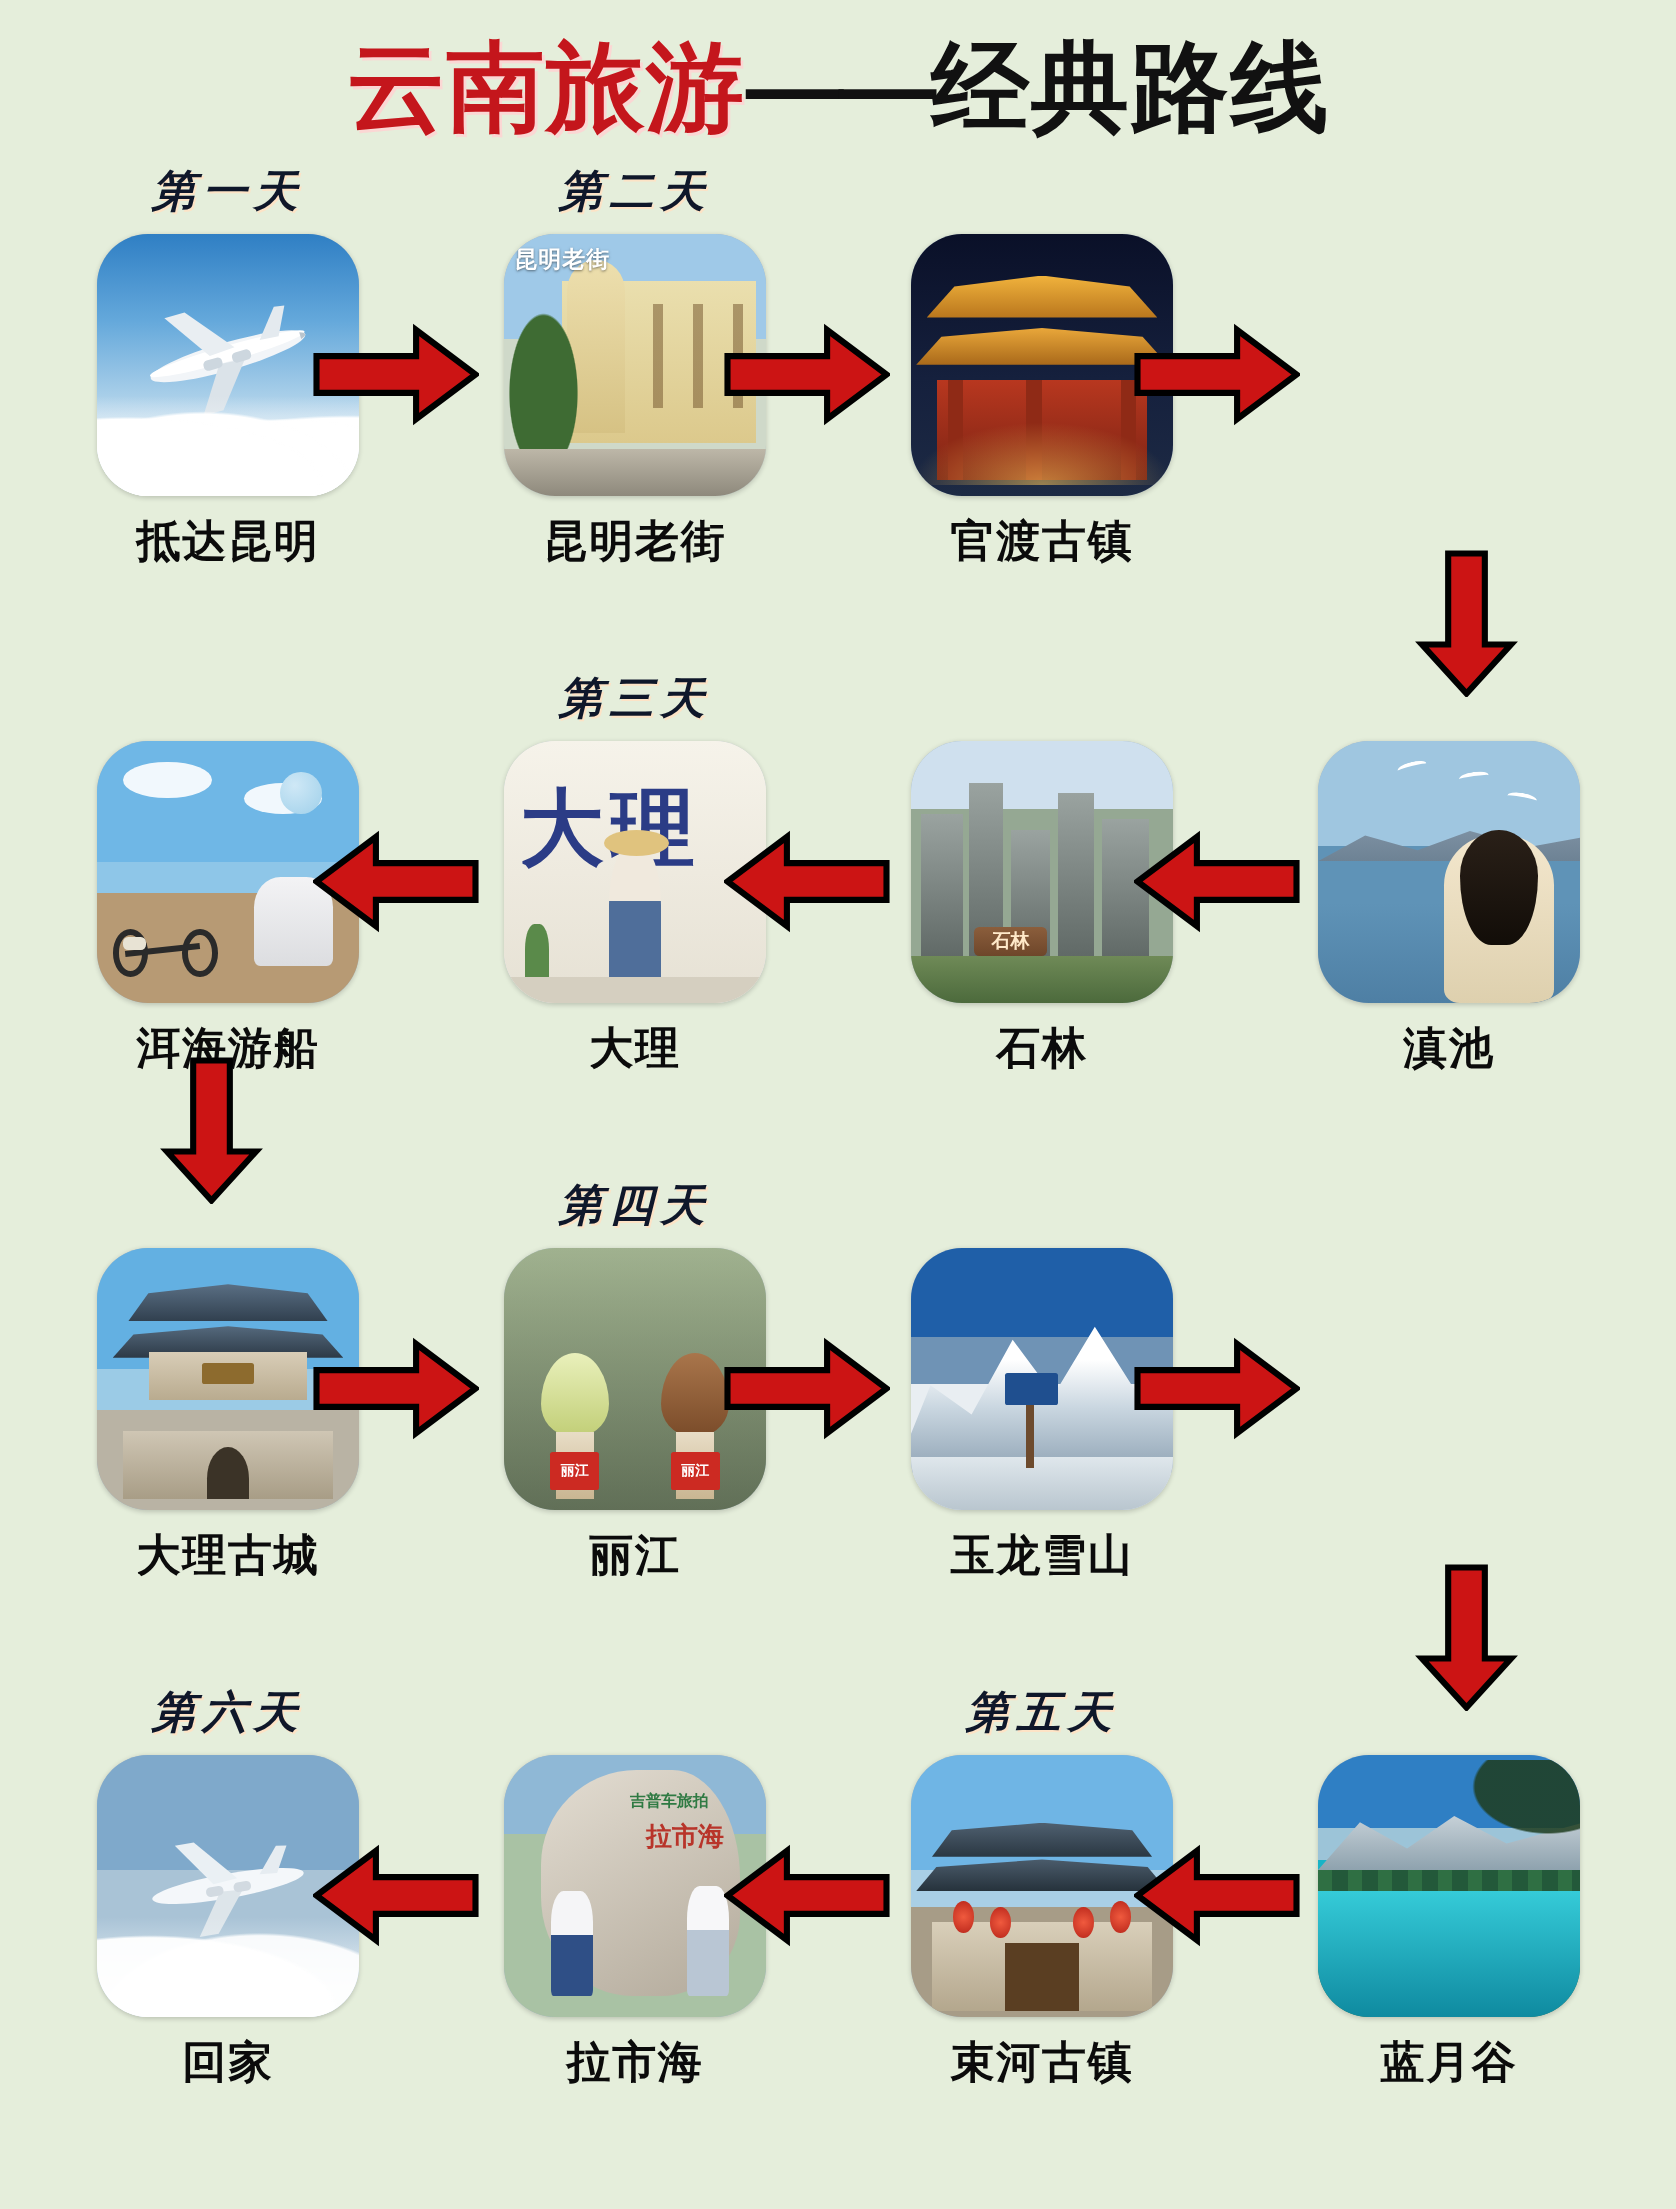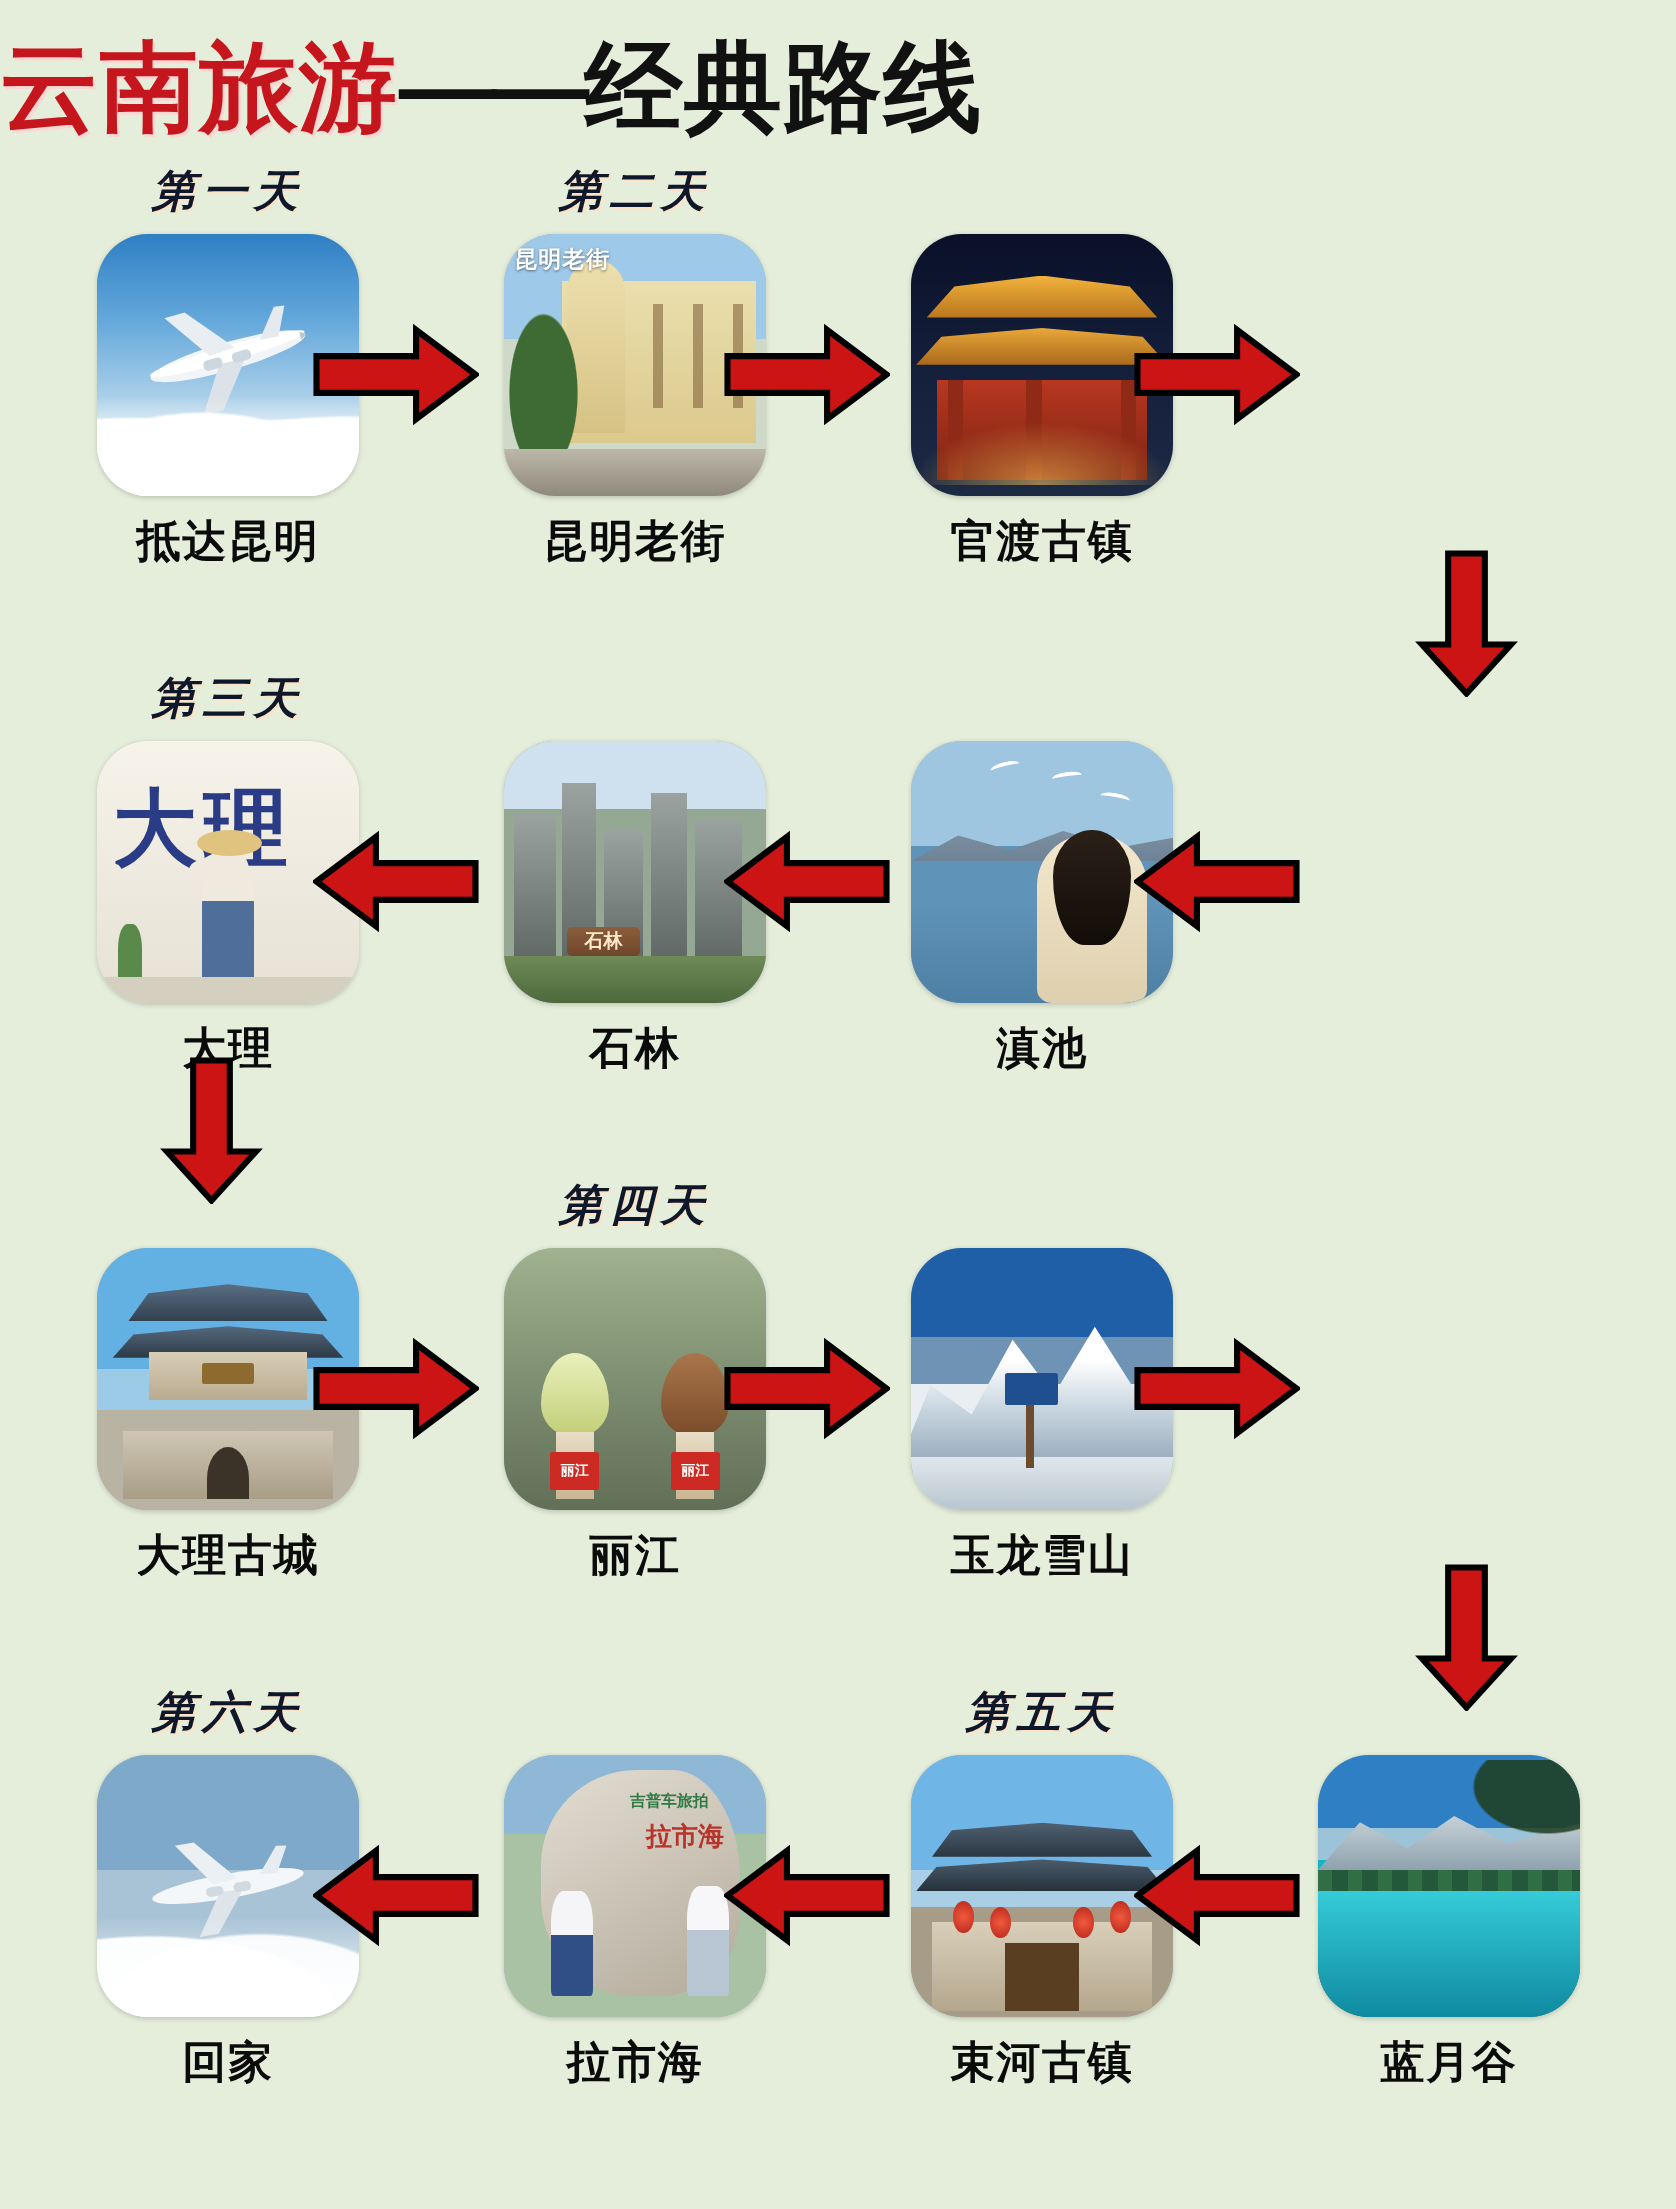--- a/index.html
+++ b/index.html
@@ -12,20 +12,21 @@
     overflow: hidden;
     position: relative;
   }
 
   
   .title-bar {
     width: 100%;
     height: 148px;
     display: flex;
     align-items: center;
+    justify-content: center;
     padding-top: 26px;
   }
   .title-text {
     font-size: 98px;
     font-weight: bold;
     letter-spacing: 1.7px;
     line-height: 1;
     white-space: nowrap;
   }
   .title-red {
@@ -426,20 +427,38 @@
 
     <div class="arrow-v" style="right:135px; top:402px">
       <svg viewBox="0 0 118 168" preserveAspectRatio="none">
         <path d="M38,4 L80,4 L80,108 L110,108 L59,164 L8,108 L38,108 Z" fill="#cc1414" stroke="#000" stroke-width="7" stroke-linejoin="miter"></path>
       </svg>
     </div>
   </div>
 
   <div class="row">
 
+    <div class="cell">
+      <div class="day-tag empty"></div>
+      <div class="card">
+        <div class="scene erhai">
+          <div class="cloud"></div>
+            <div class="cloud b"></div>
+          <div class="balloon"></div>
+          <div class="people"></div>
+          <div class="bike">
+            <div class="wheel" style="left:0"></div>
+            <div class="wheel" style="right:0"></div>
+            <div style="position:absolute;bottom:30%;left:12%;width:72%;height:6.1px;background:#2a2a2a;transform:rotate(-6deg)"></div>
+            <div style="position:absolute;bottom:34%;left:10%;width:22%;height:16%;background:#e8e3d4;border-radius:5.2px"></div>
+          </div>
+        </div>
+      </div>
+      <div class="caption">洱海游船</div>
+    </div>
 
     <div class="cell">
       <div class="day-tag">第三天</div>
       <div class="card">
         <div class="scene dali">
           <div class="wall"></div>
           <div class="big">大理</div>
           <div class="cactus"></div>
           <div class="person"></div>
             <div class="hat"></div>

